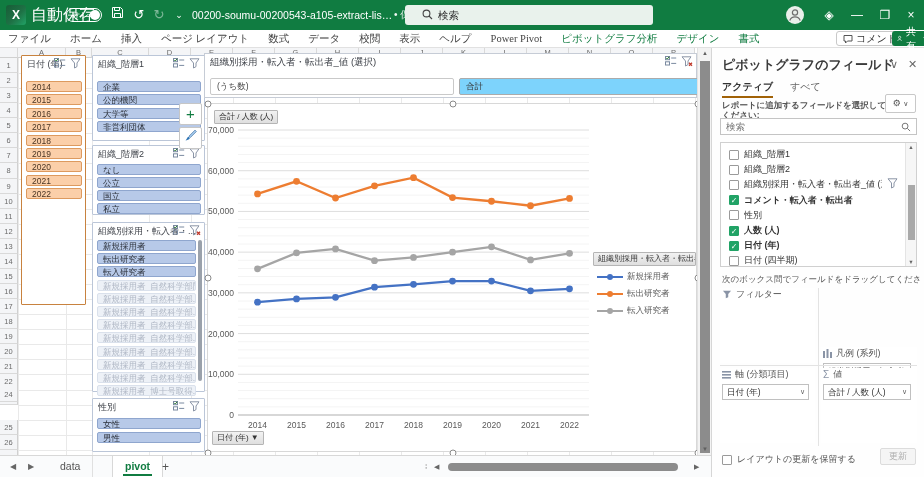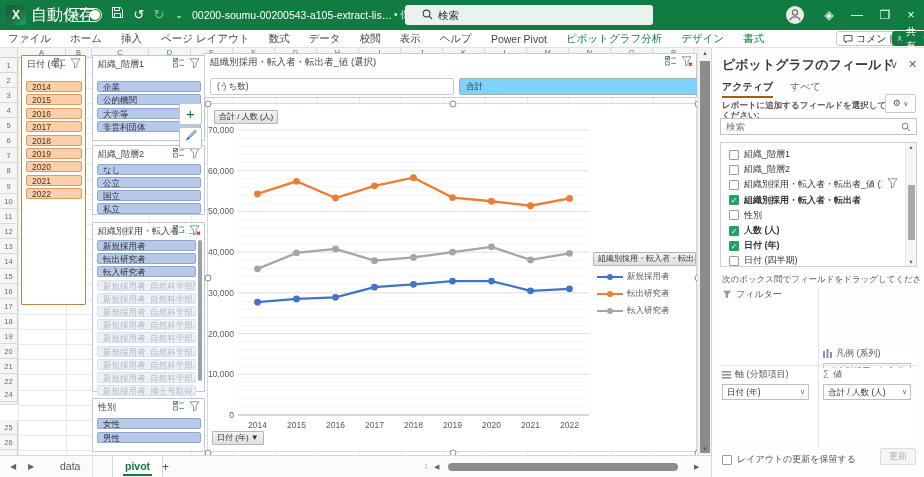--- a/index.html
+++ b/index.html
@@ -20,21 +20,21 @@
   .dim { opacity:.45; }
   #searchbox { position:absolute; left:405px; top:5px; width:248px; height:20px; background:#E9F2EC; border-radius:3px;
     color:#2b2b2b; font-size:10.5px; line-height:20px; }
   #searchbox svg { position:absolute; left:17px; top:4px; }
   #searchbox span { position:absolute; left:33px; }
   .winbtn { position:absolute; top:0; width:26px; height:30px; text-align:center; line-height:30px; color:#fff; font-size:12px; }
   #avatar { position:absolute; left:786px; top:6px; width:18px; height:18px; border-radius:50%; background:#E9EFEA; }
 
   
   #ribbonrow { position:absolute; left:0; top:30px; width:924px; height:18px; background:#fff; border-bottom:1px solid #E1E1E1; }
-  #ribbon-tabs { position:absolute; left:8px; top:0; height:17px; display:flex; gap:19px; align-items:center; }
+  #ribbon-tabs { position:absolute; left:8px; top:0; height:17px; display:flex; gap:19px; align-items:center;font-family:Liberation Serif, serif; }
   .rtab { font-size:10.5px; color:#444; white-space:nowrap; }
   .rtab.ctx { color:#107C41; }
   #comments-btn { position:absolute; left:836px; top:1px; height:15px; padding:0 6px; border:1px solid #C9C9C9; border-radius:3px;
     background:#fff; font-size:10px; line-height:13px; color:#333; display:flex; align-items:center; gap:3px; }
   #share-btn { position:absolute; left:892px; top:1px; height:15px; padding:0 5px; border-radius:3px; background:#107C41;
     color:#fff; font-size:10px; line-height:14px; display:flex; align-items:center; gap:3px; }
 
   
   #sheet { position:absolute; left:0; top:48px; width:711px; height:407px; background:#fff; overflow:hidden; }
   .colhdr { position:absolute; top:0; height:10px; background:#F4F5F7; border-right:1px solid #D9D9D9; border-bottom:1px solid #D0D0D0;
@@ -566,21 +566,21 @@
         </div>
         <div class="fl-item" style="top: 34.4px;">
           <span class="cb"></span>
           <span style="overflow: hidden; white-space: nowrap; max-width: 150px;">組織別採用・転入者・転出者_値 (選択)</span>
           <span style="margin-left: auto; margin-right: 4px;"><svg width="12" height="11" viewBox="0 0 12 11">
               <path d="M1 0.8 h9 L7 5 v3.6 L4.5 10 V5 Z" fill="none" stroke="#8A94A6"></path>
             </svg></span>
         </div>
         <div class="fl-item bold" style="top: 49.6px;">
           <span class="cb checked">✓</span>
-          <span style="overflow: hidden; white-space: nowrap; max-width: 150px;">組織別採用・転入者・転出者</span>
+          <span style="overflow: hidden; white-space: nowrap; max-width: 150px;">コメント・転入者・転出者</span>
         </div>
         <div class="fl-item" style="top: 64.8px;">
           <span class="cb"></span>
           <span style="overflow: hidden; white-space: nowrap; max-width: 150px;">性別</span>
         </div>
         <div class="fl-item bold" style="top: 80px;">
           <span class="cb checked">✓</span>
           <span style="overflow: hidden; white-space: nowrap; max-width: 150px;">人数 (人)</span>
         </div>
         <div class="fl-item bold" style="top: 95.2px;">

